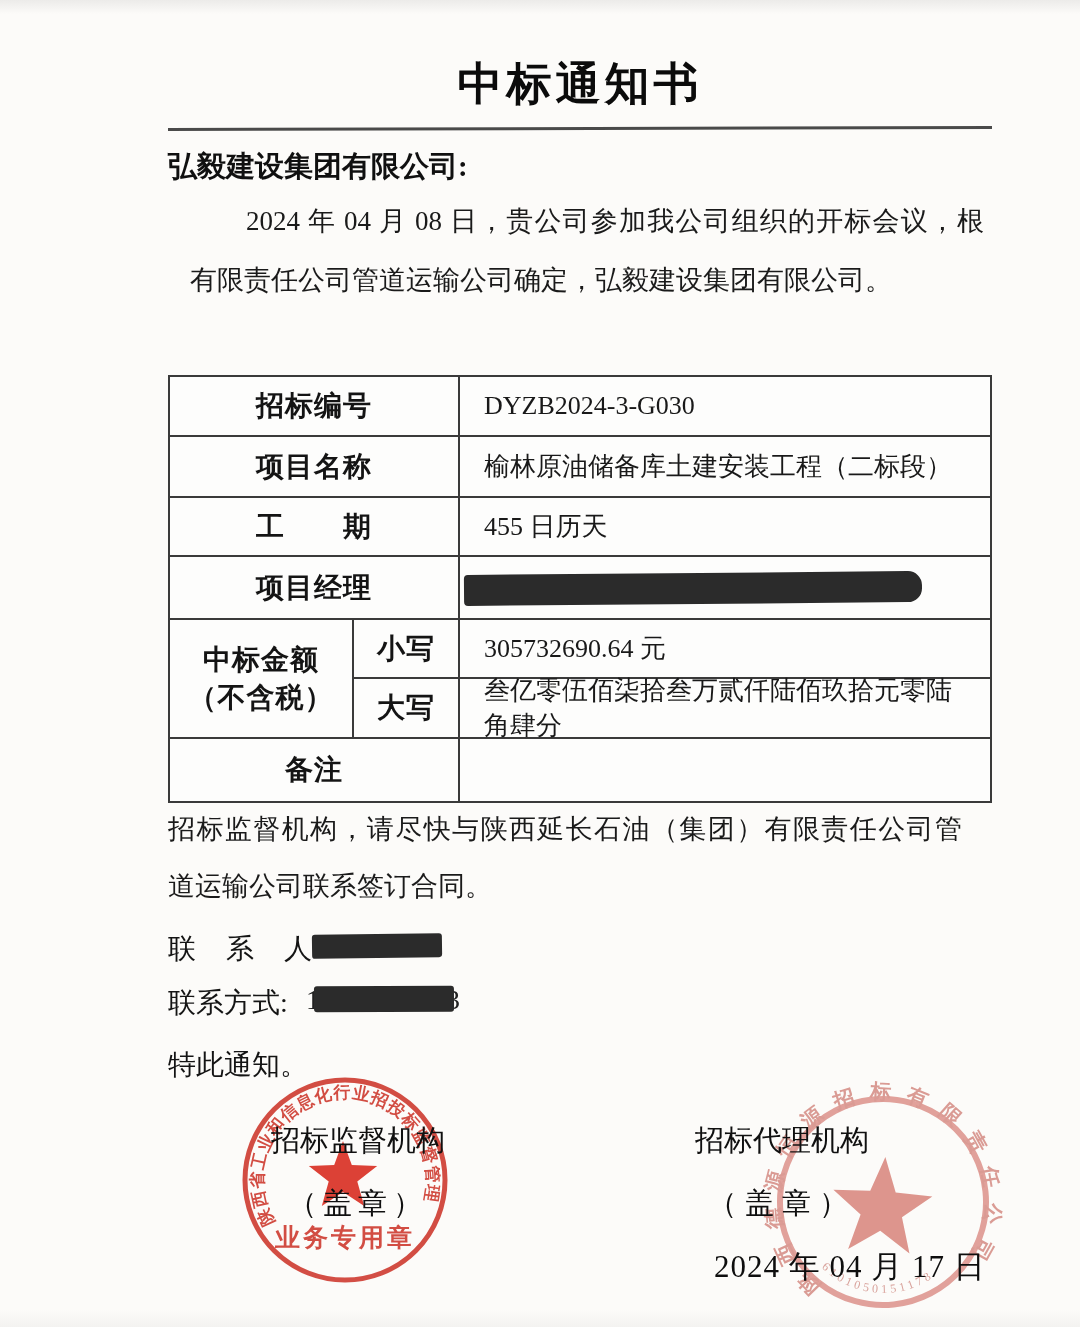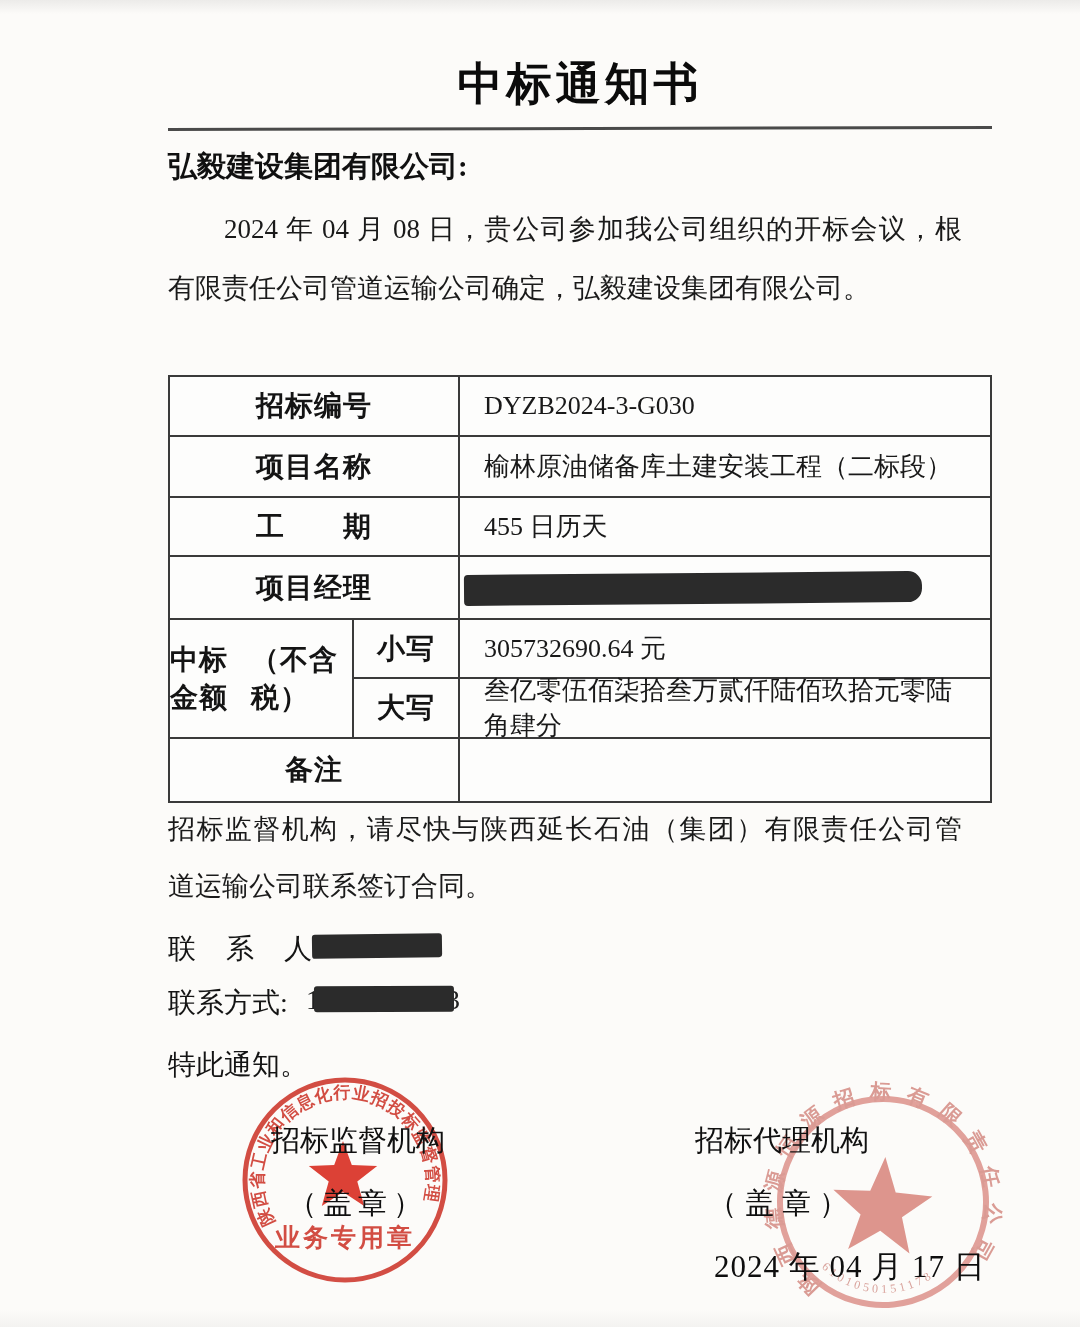--- a/index.html
+++ b/index.html
@@ -42,21 +42,21 @@
     border:2px solid #3a3a3a;
     background:#fdfdfc;
   }
   .cell { border-right:2px solid #3a3a3a; border-bottom:2px solid #3a3a3a;
     display:flex; align-items:center; position:relative; }
   .cell.lab { justify-content:center; font-weight:600; font-size:28px; letter-spacing:1px; color:#141414; }
   .cell.val { justify-content:flex-start; padding:0 24px; font-size:26px; color:#191919; }
   .cell.no-r { border-right:none; }
   .cell.no-b { border-bottom:none; }
   .span2 { grid-column:1 / 3; }
-  .amount-lab { grid-column:1; grid-row:5 / 7; justify-content:space-around; padding:8px 0; }
+  .amount-lab { grid-column:1; grid-row:5 / 7; flex-direction:column; justify-content:space-around; padding:8px 0; }
   .big-val { font-size:24px; letter-spacing:0; padding:0 4px; }
 
   .redact { background:#2b2b2b; border-radius:3px; }
   .manager-bar { left:4px; top:16px; width:458px; height:31px;
     transform:rotate(-0.5deg); border-radius:4px 14px 14px 4px; }
 
   .contact { left:168px; font-size:28px; color:#141414; }
   .ls2 { letter-spacing:1px; }
   .person-bar { left:312px; top:934px; width:130px; height:24px; transform:rotate(-0.8deg); }
   .digit { font-size:28px; color:#222; z-index:1; }
@@ -77,21 +77,21 @@
 </style>
 </head>
 <body>
 
 <div class="page">
 
   <div class="abs title">中标通知书</div>
   <div class="abs rule"></div>
   <div class="abs addressee">弘毅建设集团有限公司:</div>
 
-  <div class="abs para" style="top:200px;">
+  <div class="abs para" style="top:192px;margin-left:22px;">
     <div class="pline just indent">2024 年 04 月 08 日，贵公司参加我公司组织的开标会议，根</div>
     <div class="pline">有限责任公司管道运输公司确定，弘毅建设集团有限公司。</div>
   </div>
 
   <div class="abs doc-table">
     <div class="cell lab span2">招标编号</div>
     <div class="cell val no-r">DYZB2024-3-G030</div>
 
     <div class="cell lab span2">项目名称</div>
     <div class="cell val no-r">榆林原油储备库土建安装工程（二标段）</div>

